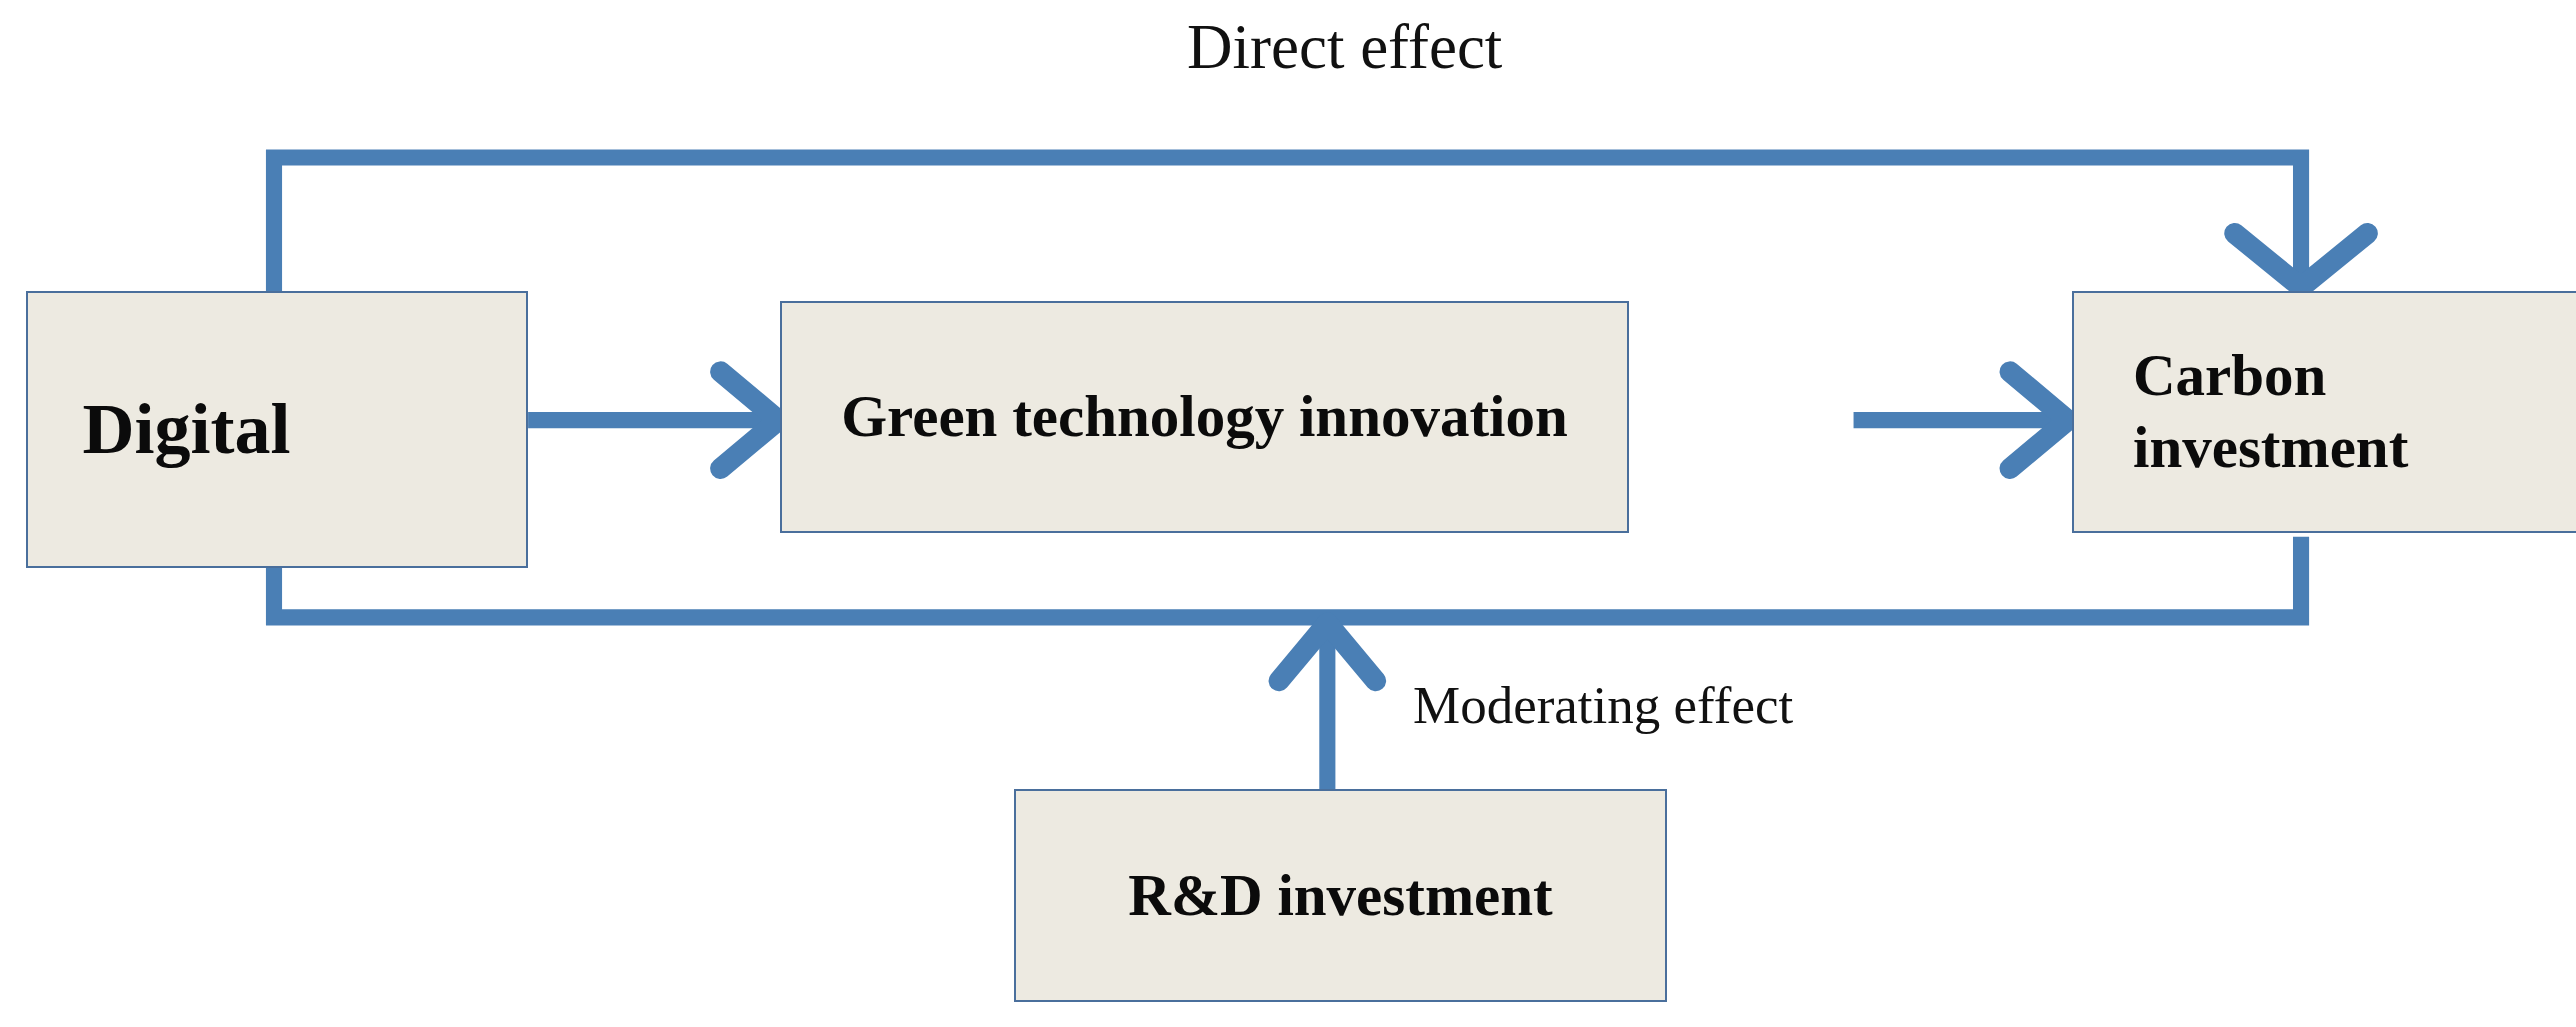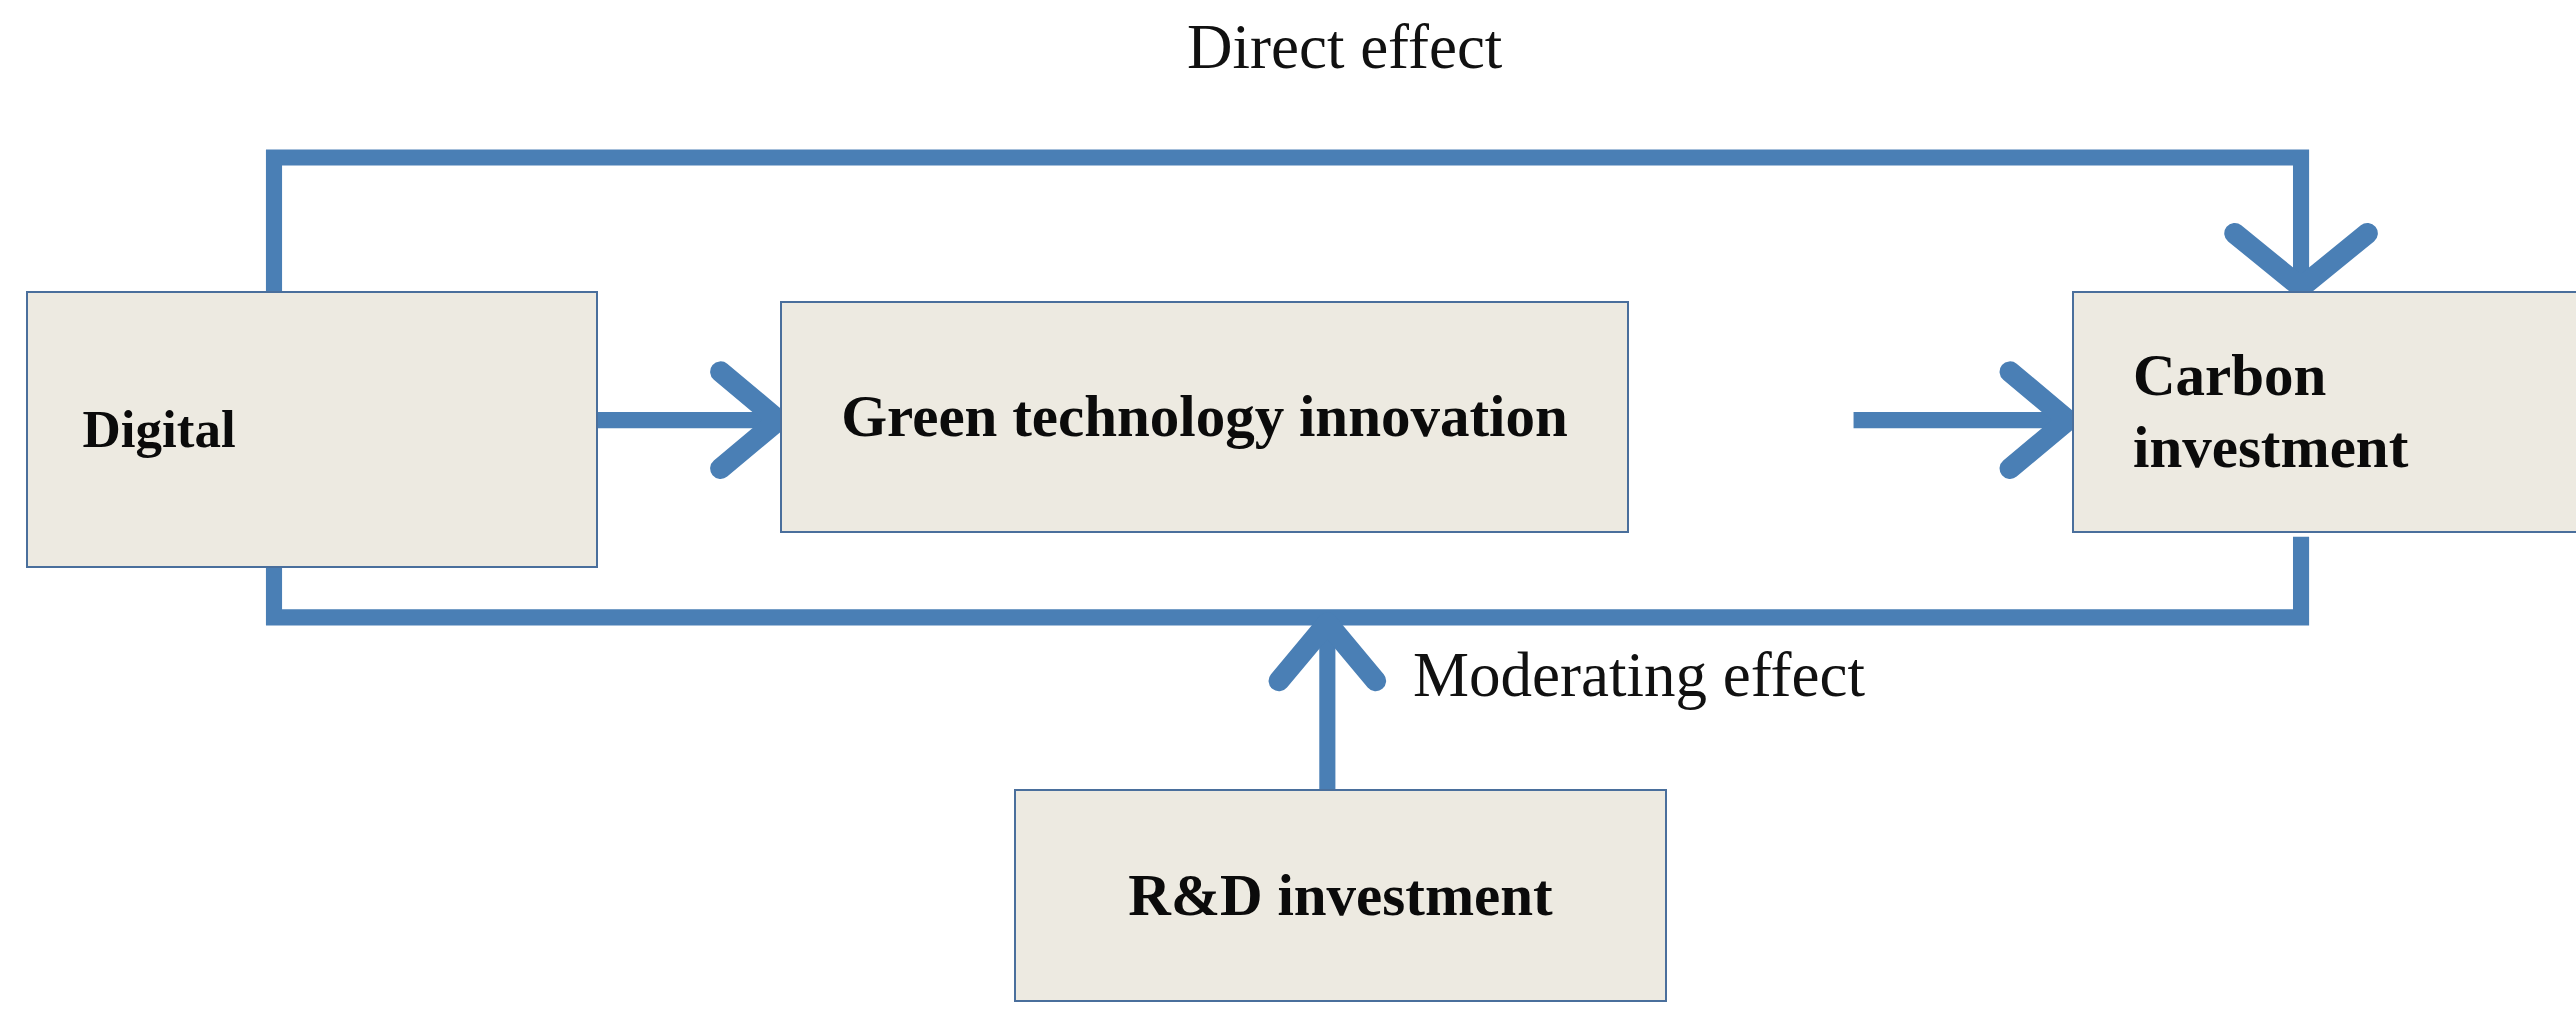--- a/index.html
+++ b/index.html
@@ -32,22 +32,22 @@
     align-items: center;
     justify-content: center;
     text-align: center;
     color: #0b0b0b;
     font-weight: bold;
     font-family: "Liberation Serif", "DejaVu Serif", serif;
     line-height: 1.22;
     z-index: 2;
   }
   #node-digital-economy {
-    left: 25.6px;  top: 291px;  width: 572px;  height: 277px;
-    font-size: 53px;
+    left: 25.6px;  top: 291px;  width: 502px;  height: 277px;
+    font-size: 72px;
     justify-content: flex-start;
     padding-left: 55px;
     text-align: left;
   }
   #node-green-tech {
     left: 780px; top: 301px; width: 849px; height: 232px;
     font-size: 59px;
   }
   #node-carbon-emissions {
     left: 2072px; top: 291px; width: 572px; height: 242px;
@@ -65,21 +65,21 @@
     color: #111111;
     font-family: "Liberation Serif", "DejaVu Serif", serif;
     font-weight: normal;
     white-space: nowrap;
     z-index: 3;
   }
   #caption-direct-effect {
     left: 1187px; top: 11.4px; font-size: 63px;
   }
   #caption-moderating-effect {
-    left: 1413px; top: 639px; font-size: 63px;
+    left: 1413px; top: 675px; font-size: 53px;
   }
 </style>
 </head>
 <body>
 
 <div id="canvas">
 
   <svg id="wires" viewBox="0 0 2717 1084" xmlns="http://www.w3.org/2000/svg">
 
     <g>

